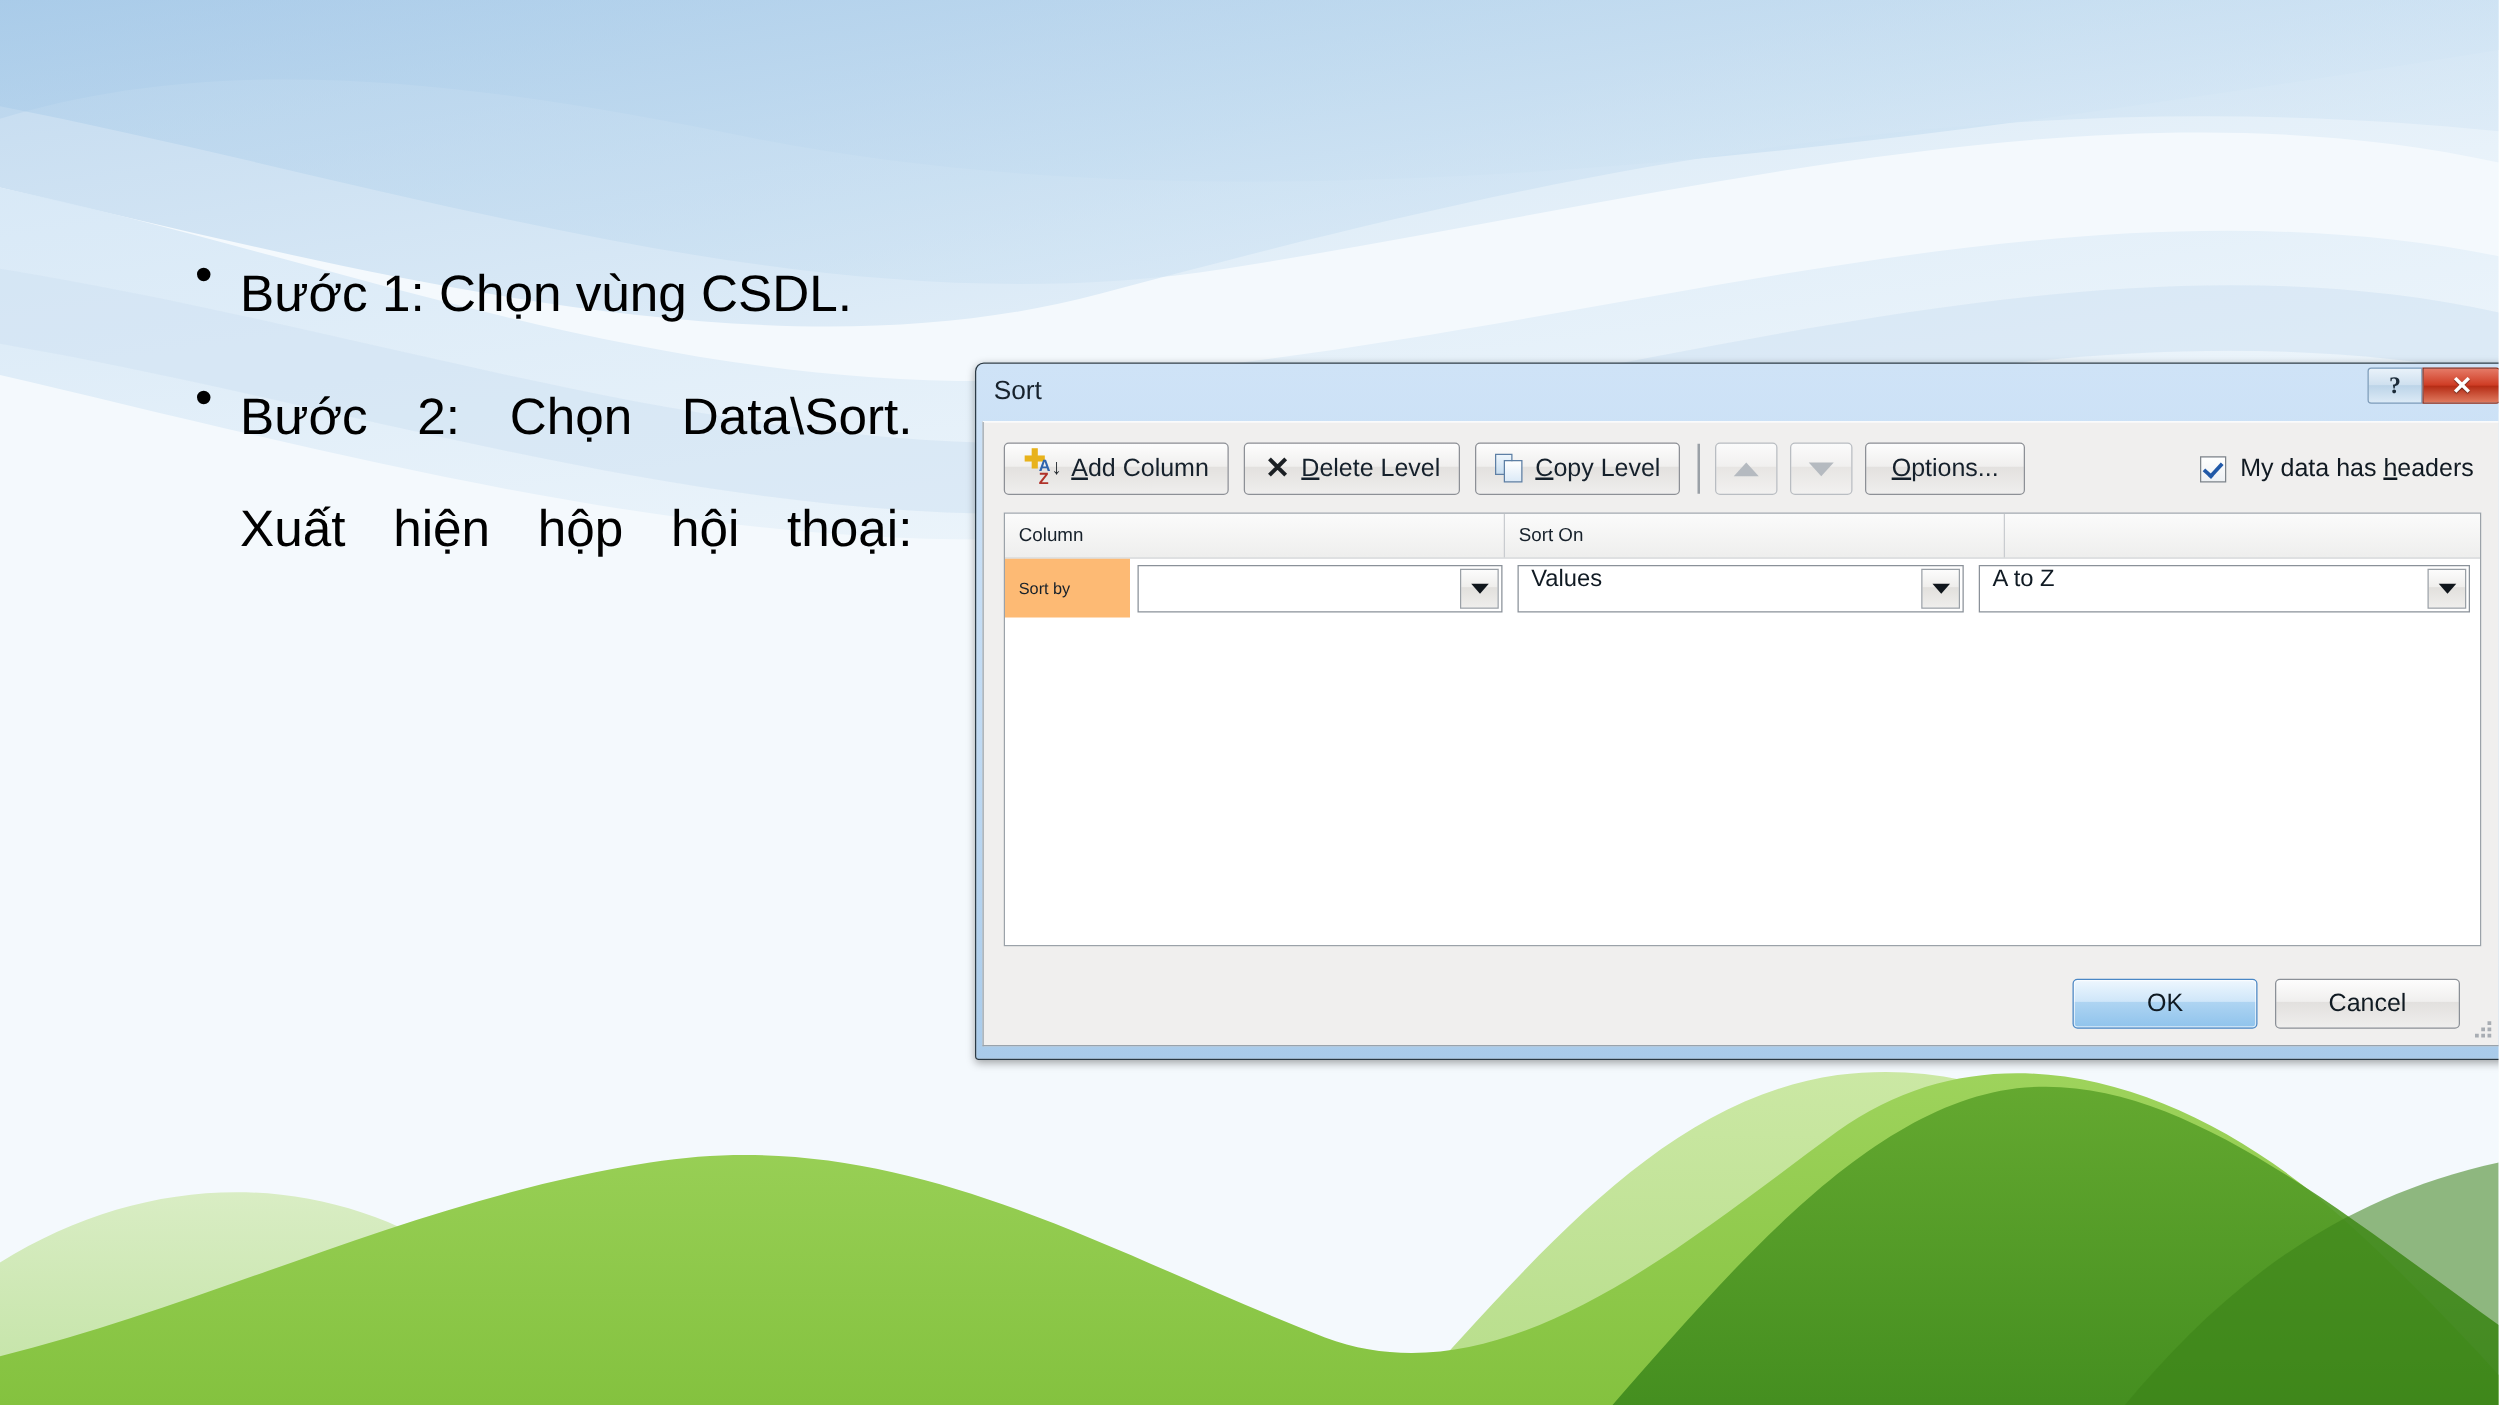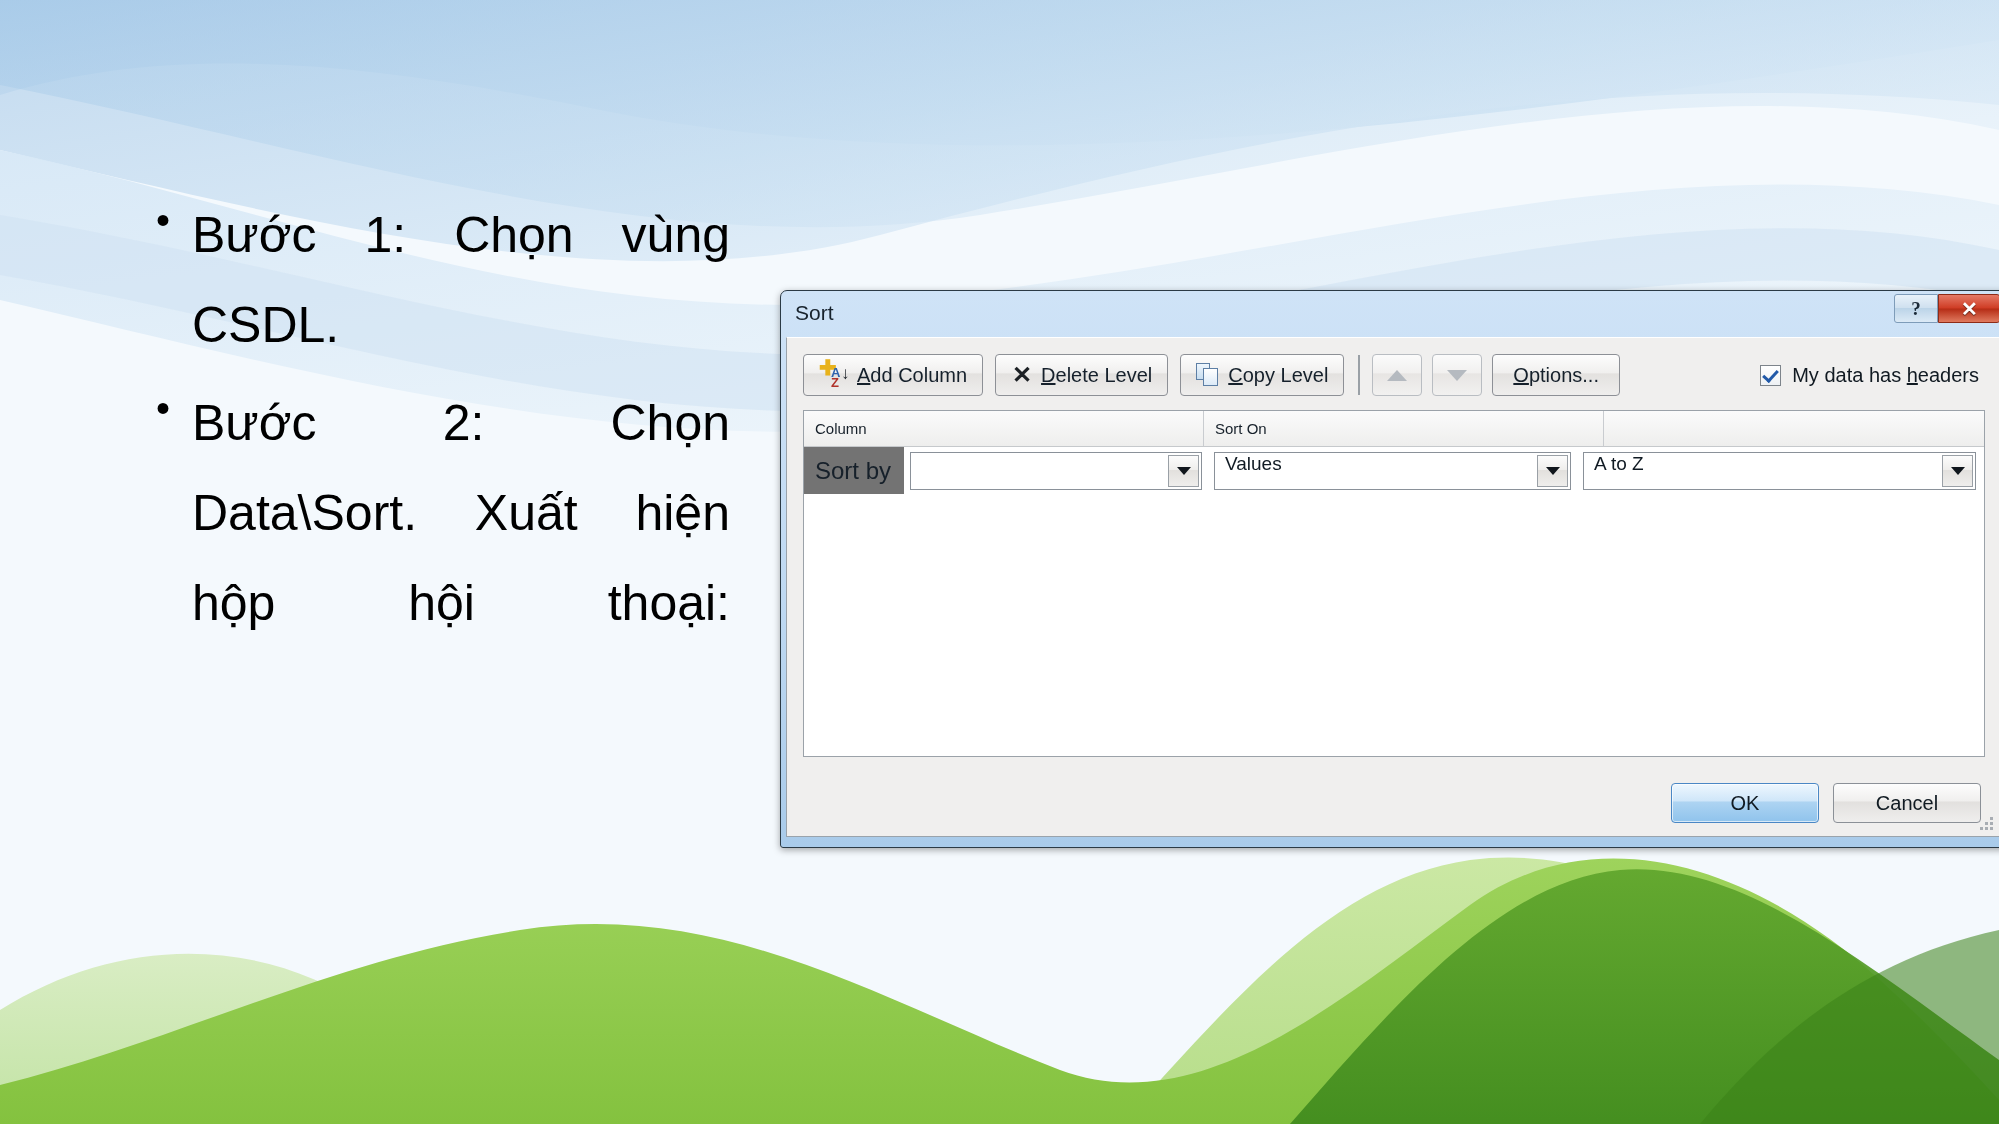--- a/index.html
+++ b/index.html
@@ -58,21 +58,21 @@
     flex: 0 0 42px;
     font-size: 40px;
     line-height: 60px;
     color: #000000;
     text-align: left;
     padding-left: 6px;
     box-sizing: border-box;
   }
   .bullet-text {
     flex: 1 1 auto;
-    font-size: 50px;
+    font-size: 41px;
     line-height: 90px;
     color: #000000;
     text-align: justify;
     text-justify: inter-word;
     word-spacing: normal;
   }
   .bullet-text.justified {
     text-align: justify;
   }
   .bullet-text.justified::after {
@@ -334,22 +334,22 @@
     align-items: center;
     background: #ffffff;
   }
   .cell-label {
     width: 100px;
     box-sizing: border-box;
     height: 47px;
     display: flex;
     align-items: center;
     padding-left: 11px;
-    background: #737373;
-    font-size: 24px;
+    background: #fdba74;
+    font-size: 13px;
     color: #16202a;
   }
   .combo {
     height: 38px;
     box-sizing: border-box;
     border: 1px solid #8a9199;
     background: #ffffff;
     display: flex;
     align-items: flex-start;
     position: relative;
@@ -377,21 +377,21 @@
     border-right: 7px solid transparent;
     border-top: 8px solid #10161c;
   }
   .combo-col   { width: 292px; }
   .combo-son   { width: 357px; }
   .combo-order { flex: 1 1 auto; margin-right: 8px; }
 
   
   #dlg-footer {
     position: absolute;
-    right: 20px;
+    right: 33px;
     bottom: 13px;
     display: flex;
     align-items: center;
     gap: 14px;
     padding-left: 42px;
   }
   .dlg-btn {
     width: 148px;
     height: 40px;
     box-sizing: border-box;

